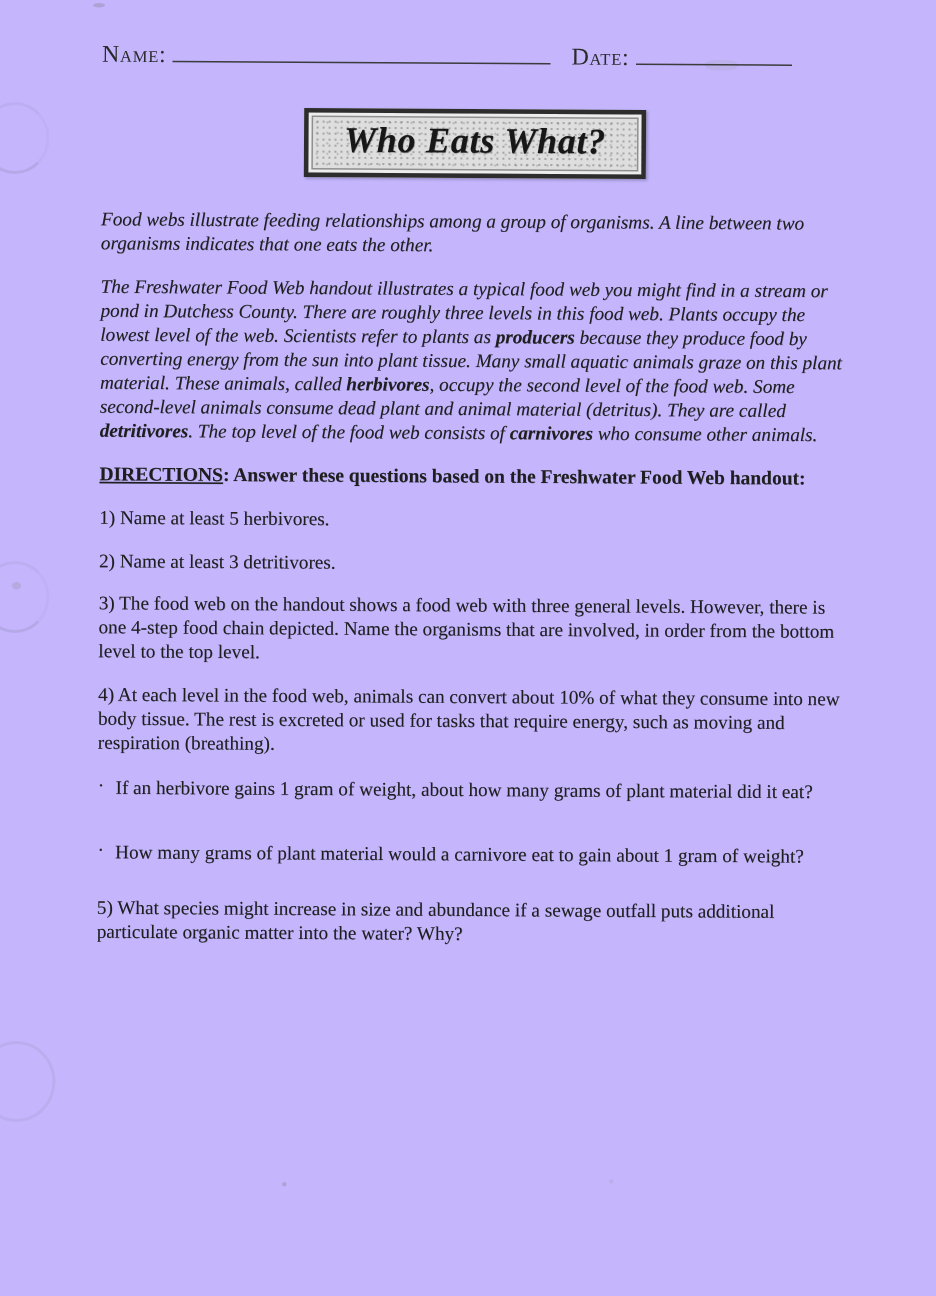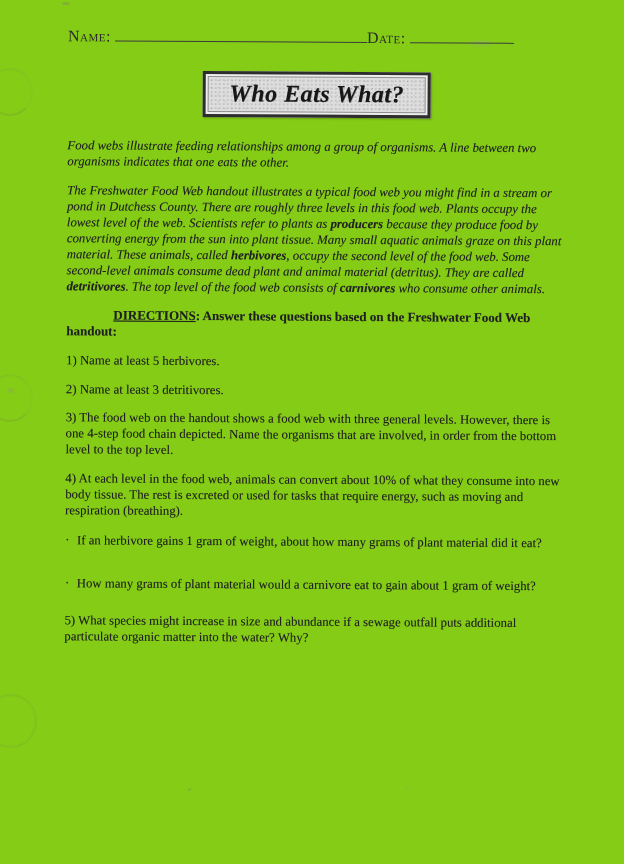--- a/index.html
+++ b/index.html
@@ -1,20 +1,20 @@
 <!DOCTYPE html>
 <html><head>
 <meta charset="utf-8">
 <style>
   html, body { margin: 0; padding: 0; background: #ffffff; }
   .page {
     position: relative;
     width: 624px;
     height: 864px;
-    background: #84cc16;
+    background: #c4b5fd;
     overflow: hidden;
     font-family: "Liberation Serif", "DejaVu Serif", serif;
     color: #1f1f1f;
   }
   .content {
     position: absolute;
     left: 0; top: 0; right: 0; bottom: 0;
     padding: 0 58px 0 68px;
     transform: rotate(0.35deg);
     transform-origin: 40px 40px;
@@ -28,21 +28,21 @@
     font-size: 16px;
     letter-spacing: 0.5px;
     color: #2a2a2a;
   }
   .blank-line {
     display: inline-block;
     border-bottom: 1.6px solid #3c3c3c;
     height: 14px;
   }
   .name-line { width: 252px; margin-left: 4px; }
-  .date-label { }
+  .date-label { margin-left: 14px; }
   .date-line { width: 104px; margin-left: 4px; }
   
   .title-wrap { text-align: center; margin-top: 25px; }
   .title-box {
     display: inline-block;
     border: 3px solid #2d2d2d;
     box-shadow: inset 0 0 0 2px #ededed, inset 0 0 0 3px #8f8f8f, 1px 1px 2px rgba(0,0,0,0.25);
     background-color: #dedede;
     background-image:
       radial-gradient(rgba(60,60,60,0.35) 0.6px, transparent 0.8px),
@@ -63,21 +63,21 @@
   .para {
     font-size: 12.8px;
     line-height: 16px;
     text-shadow: 0.2px 0.2px 0.35px rgba(30,30,30,0.35);
   }
   .italic { font-style: italic; }
   .b { font-weight: bold; font-family: Liberation Serif, serif; }
   .intro-1 { margin-top: 21px; }
   .intro-2 { margin-top: 9px; }
   .directions { margin-top: 9px; font-weight: bold; font-size: 13px; }
-  .directions-label { text-decoration: underline; margin-left: 47px; }
+  .directions-label { text-decoration: underline; }
   .q { margin-top: 0; }
   .q1 { margin-top: 11px; }
   .q2 { margin-top: 13px; }
   .q3 { margin-top: 10px; }
   .q4 { margin-top: 12px; }
   .bullet-row { display: flex; margin-top: 14px; }
   .bullet-row.second { margin-top: 27px; }
   .bullet-dot {
     width: 12px;
     flex: 0 0 12px;

